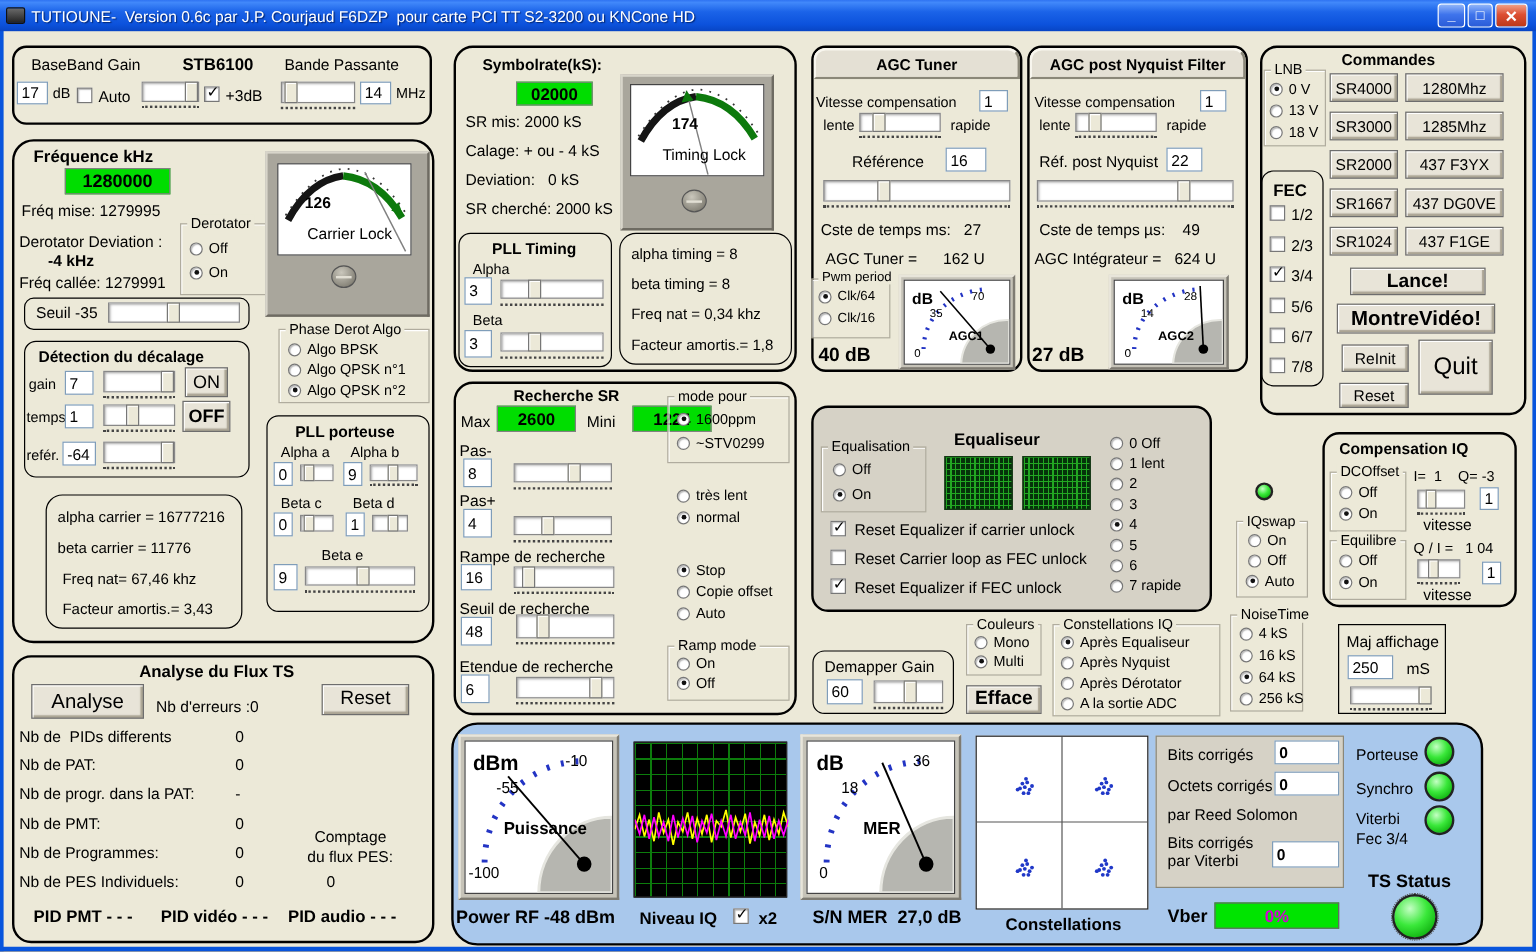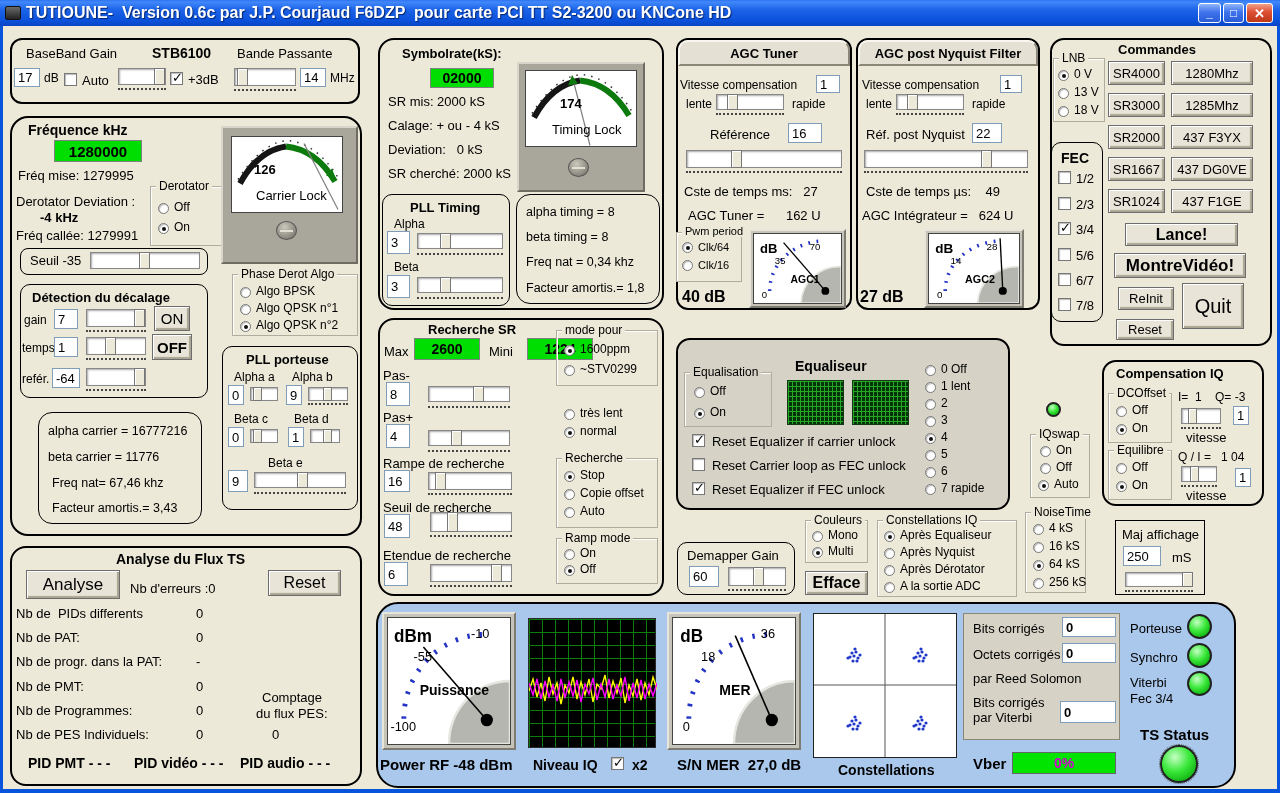--- a/index.html
+++ b/index.html
@@ -11,37 +11,37 @@
 .sb{position:absolute;border:1px solid #000;border-radius:10px}
 .gb{position:absolute;border:1px solid #b0ac9e;box-shadow:inset 1px 1px 0 #fff}
 .gt{position:absolute;top:-8px;left:5px;background:#ece9d8;padding:0 3px;font-size:12px;white-space:nowrap}
 .g2{background:#d6d2c6}
 .in{position:absolute;background:#fff;border:1px solid #7f9db9;font-size:13px;display:flex;align-items:center;padding-left:3px;white-space:pre}
 .gv{position:absolute;background:#00dd00;border:1px solid #808080;color:#000;font-weight:bold;font-size:14px;display:flex;align-items:center;justify-content:center}
 .btn{position:absolute;background:#e8e4d8;border:1px solid #6d6d6d;box-shadow:inset 1px 1px 0 #fff,inset -2px -2px 1px #aaa493;display:flex;align-items:center;justify-content:center;font-size:13px;white-space:nowrap;cursor:default}
 .sl{position:absolute;background:#fff;border:1px solid #888;box-shadow:inset 1px 1px 2px #aaa}
 .th{position:absolute;top:-1px;bottom:-1px;width:11px;background:#ece9d8;border:1px solid #777;box-shadow:inset 1px 1px 0 #fff}
 .tk{position:absolute;border-bottom:2px dotted #444;height:0}
-.rr{position:absolute;display:flex;align-items:flex-end;gap:5px;font-size:12px;white-space:pre}
+.rr{position:absolute;display:flex;align-items:center;gap:5px;font-size:12px;white-space:pre}
 .ra{width:11px;height:11px;border-radius:50%;background:#fff;border:1px solid #777;box-shadow:inset 1px 1px 1px #bbb;position:relative;flex:none}
 .ra.s::after{content:"";position:absolute;left:2.5px;top:2.5px;width:4px;height:4px;border-radius:50%;background:#111}
 .cb{position:absolute;width:13px;height:13px;background:#fff;border:1px solid #777;box-shadow:inset 1px 1px 1px #bbb}
 .cb.c::after{content:"\2713";font-family:"DejaVu Sans",sans-serif;position:absolute;left:1px;top:-3px;font-size:13px;font-weight:bold;color:#000}
 .bez{position:absolute;background:#a9a69c;border:2px solid;border-color:#d8d5ca #6e6b62 #6e6b62 #d8d5ca}
 .bez2{position:absolute;background:#c6c3b8;border:2px solid;border-color:#e8e5da #7e7b72 #7e7b72 #e8e5da}
 .face{position:absolute;background:#fff;border:1px solid #444}
 .knob{position:absolute;border-radius:50%;background:radial-gradient(circle at 40% 30%,#cac7bc,#8a877c 70%,#63605a);border:1px solid #555}
 .knob::after{content:"";position:absolute;left:3px;right:3px;top:45%;height:2px;background:#e2dfd4}
 .led{position:absolute;border-radius:50%;background:radial-gradient(circle at 38% 30%,#c4ffc4,#3ae83a 45%,#12b412 80%,#0a8a0a);border:2px solid #222}
 .hd{position:absolute;background:#e4e0d4;border:2px solid;border-color:#f8f6ee #8a8778 #8a8778 #f8f6ee;display:flex;align-items:center;justify-content:center;font-weight:bold;font-size:13px;border-radius:10px 10px 0 0}
 .scope{position:absolute;background-color:#000;background-image:repeating-linear-gradient(to right,#0c7c0c 0 1px,transparent 1px 13px),repeating-linear-gradient(to bottom,#0c7c0c 0 1px,transparent 1px 13px);border:1px solid #2a2a2a}
 .eqg{position:absolute;background-color:#05320a;background-image:repeating-linear-gradient(to right,#22a822 0 1px,transparent 1px 4px),repeating-linear-gradient(to bottom,#22a822 0 1px,transparent 1px 5px);border:1px solid #143814}
 .vber{position:absolute;background:#00e400;border:1px solid #666;color:#d400d4;font-weight:bold;font-size:14px;display:flex;align-items:center;justify-content:center}
 #tbar{position:absolute;left:0;top:0;width:1280px;height:26px;background:linear-gradient(180deg,#2f73f2,#4188fa 8%,#1b63e8 38%,#0c52dc 78%,#0845c4);display:flex;align-items:center}
-#tbar .title{color:#fff;font-weight:bold;font-size:16px;margin-left:5px;text-shadow:1px 1px 1px #03256e;white-space:pre}
+#tbar .title{color:#fff;font-weight:normal;font-size:13px;margin-left:5px;text-shadow:1px 1px 1px #03256e;white-space:pre}
 .wbtn{position:absolute;top:3px;height:20px;border:1px solid #fff;border-radius:3px;color:#fff;font-weight:bold;display:flex;align-items:center;justify-content:center;font-size:12px}
 .appico{width:16px;height:14px;margin-left:5px;background:linear-gradient(#6a6a6a,#222);border:1px solid #111;border-radius:2px;flex:none}
 svg text{font-family:"Liberation Sans",sans-serif}
 </style>
 </head>
 <body>
 
 <div id="win">
 
 <div id="tbar">
@@ -274,23 +274,20 @@
       <span class="th" style="left:60px"></span>
     </div>
 <div class="tk" style="left:430px;top:585px;width:82px"></div>
 <div class="gb" style="left:556px;top:330px;width:102px;height:56px">
       <span class="gt">mode pour</span>
     </div>
 <div class="rr" style="left:564px;top:342px"><span class="ra s"></span><span>1600ppm</span></div>
 <div class="rr" style="left:564px;top:362px"><span class="ra"></span><span>~STV0299</span></div>
 <div class="rr" style="left:564px;top:406px"><span class="ra"></span><span>très lent</span></div>
 <div class="rr" style="left:564px;top:424px"><span class="ra s"></span><span>normal</span></div>
-<div class="gb" style="left:556px;top:458px;width:102px;height:70px">
-      <span class="gt">Recherche</span>
-    </div>
 <div class="rr" style="left:564px;top:468px"><span class="ra s"></span><span>Stop</span></div>
 <div class="rr" style="left:564px;top:486px;width:90px;overflow:hidden"><span class="ra"></span><span>Copie offset</span></div>
 <div class="rr" style="left:564px;top:504px"><span class="ra"></span><span>Auto</span></div>
 <div class="gb" style="left:556px;top:538px;width:102px;height:46px">
       <span class="gt">Ramp mode</span>
     </div>
 <div class="rr" style="left:564px;top:546px"><span class="ra"></span><span>On</span></div>
 <div class="rr" style="left:564px;top:562px"><span class="ra s"></span><span>Off</span></div>
 
 <div class="pn" style="left:676px;top:38px;width:176px;height:272px;border-radius:12px"></div>

